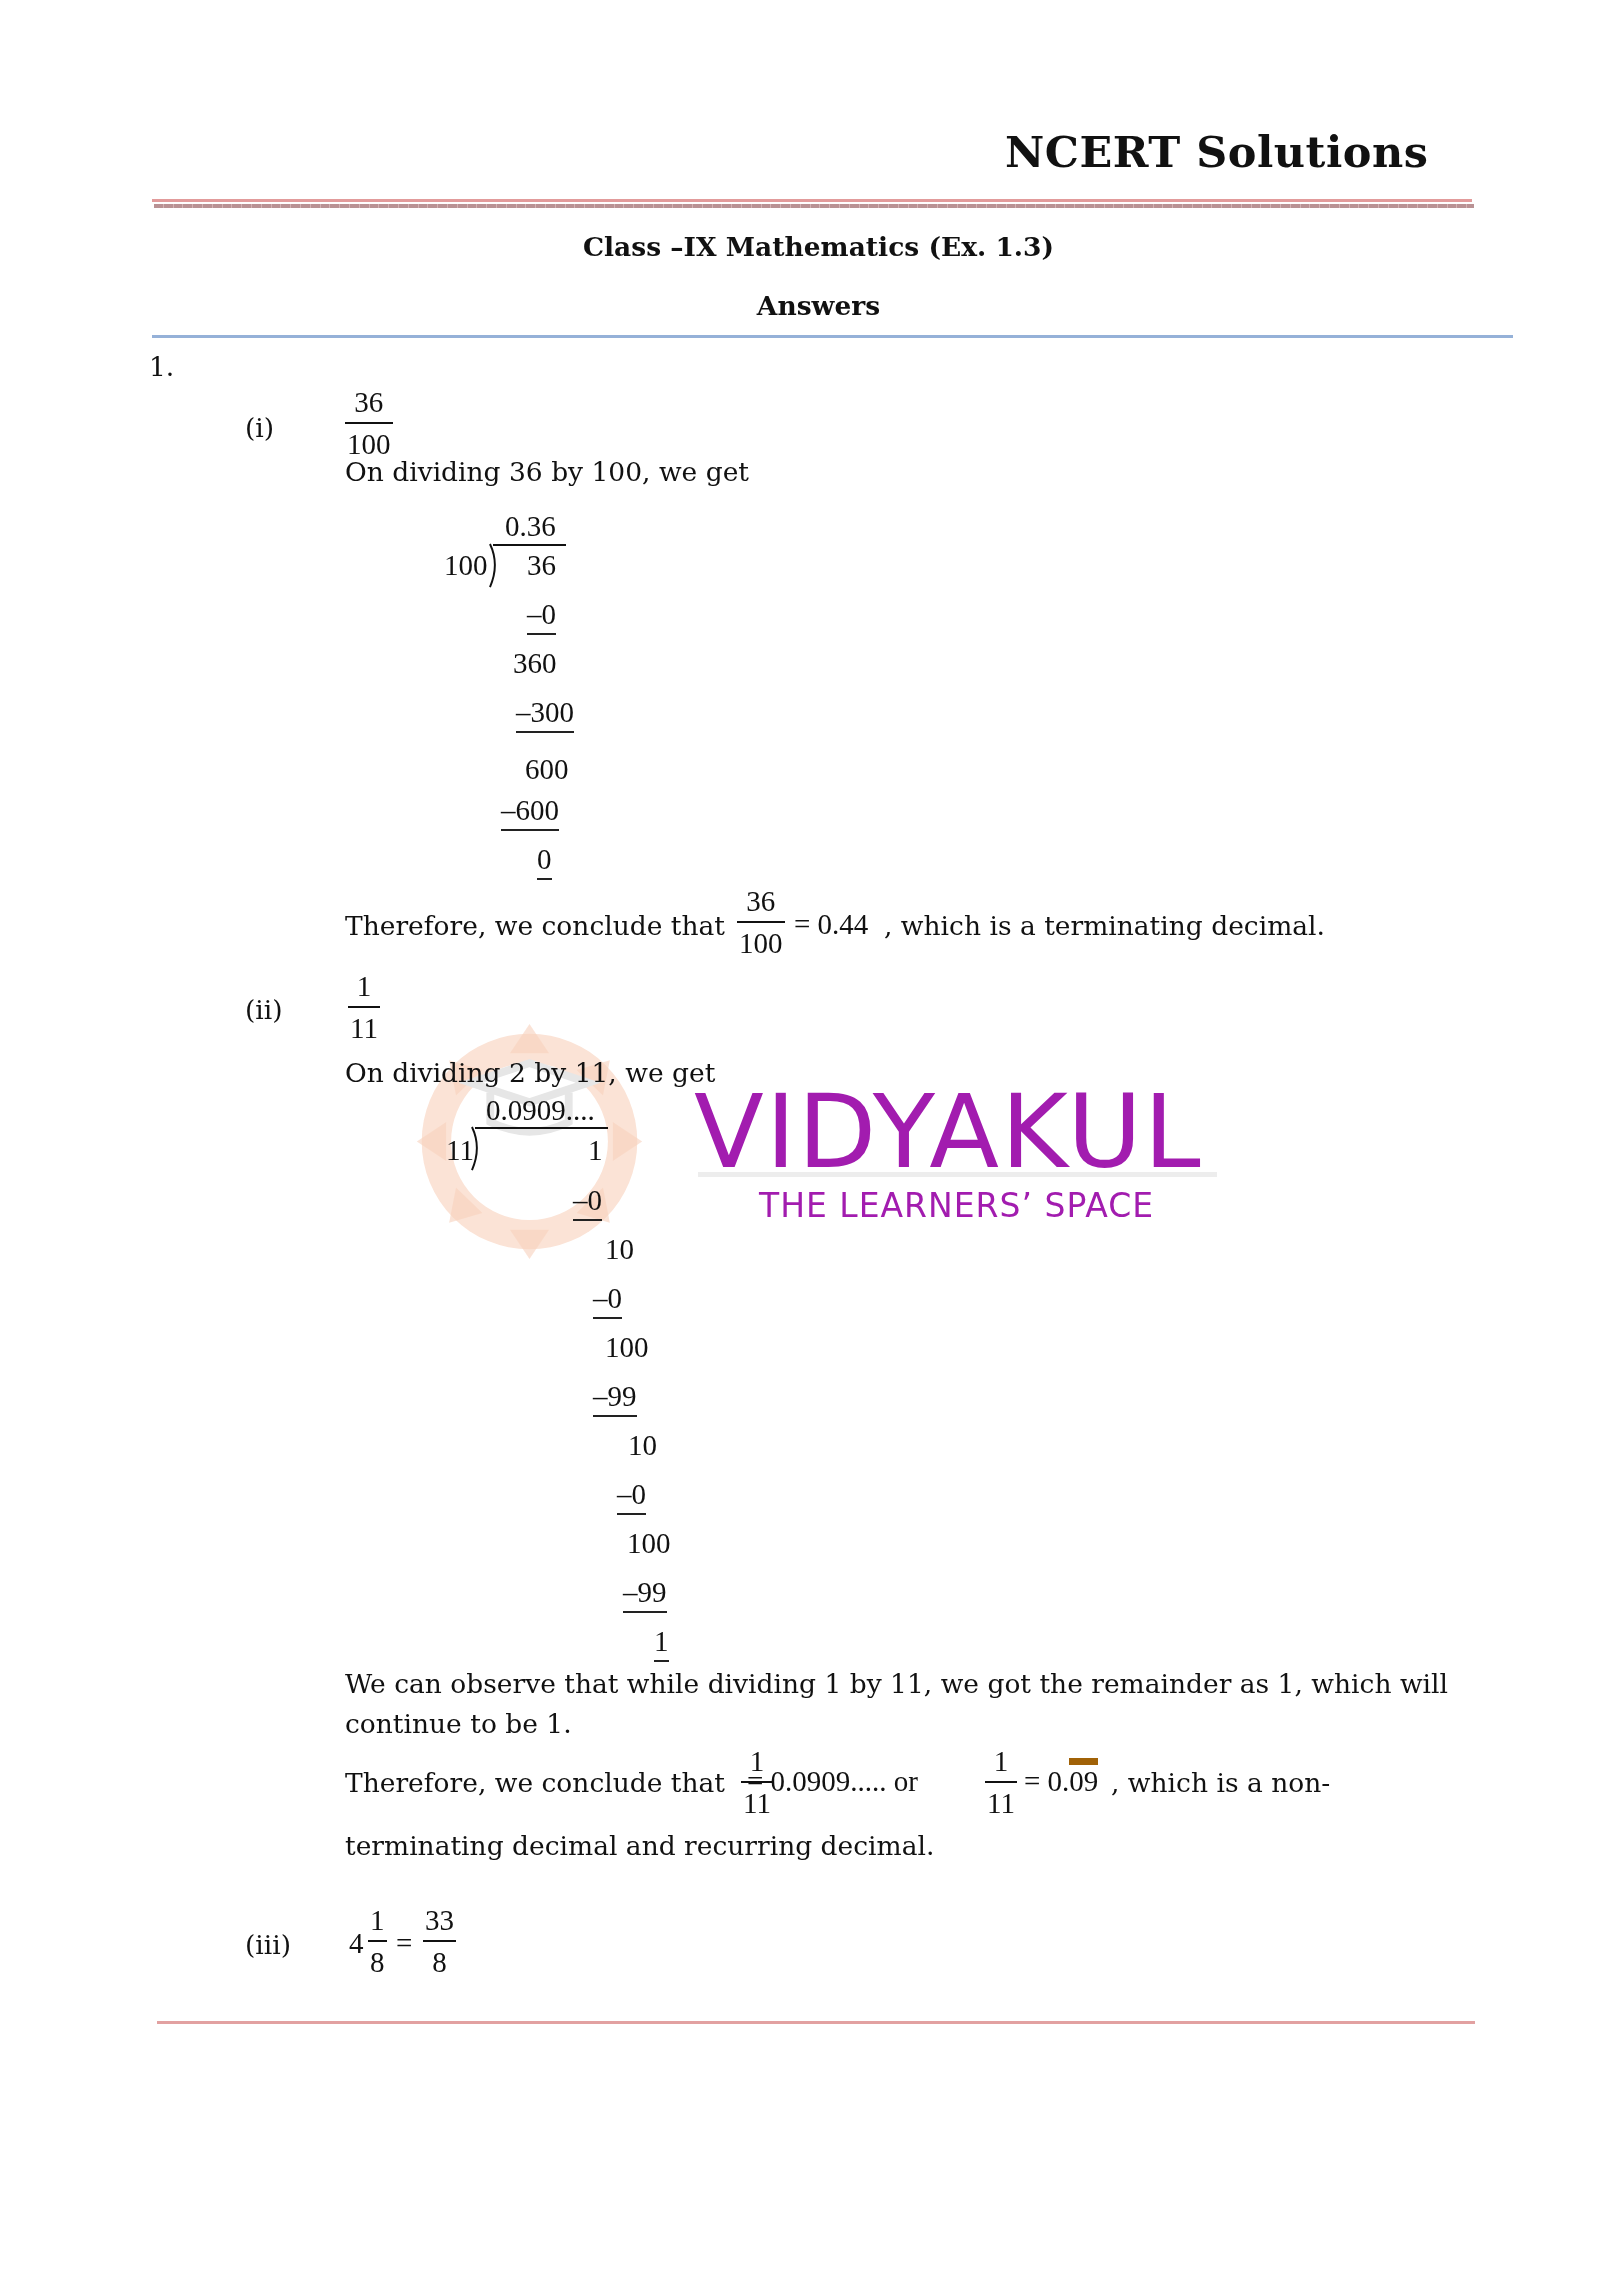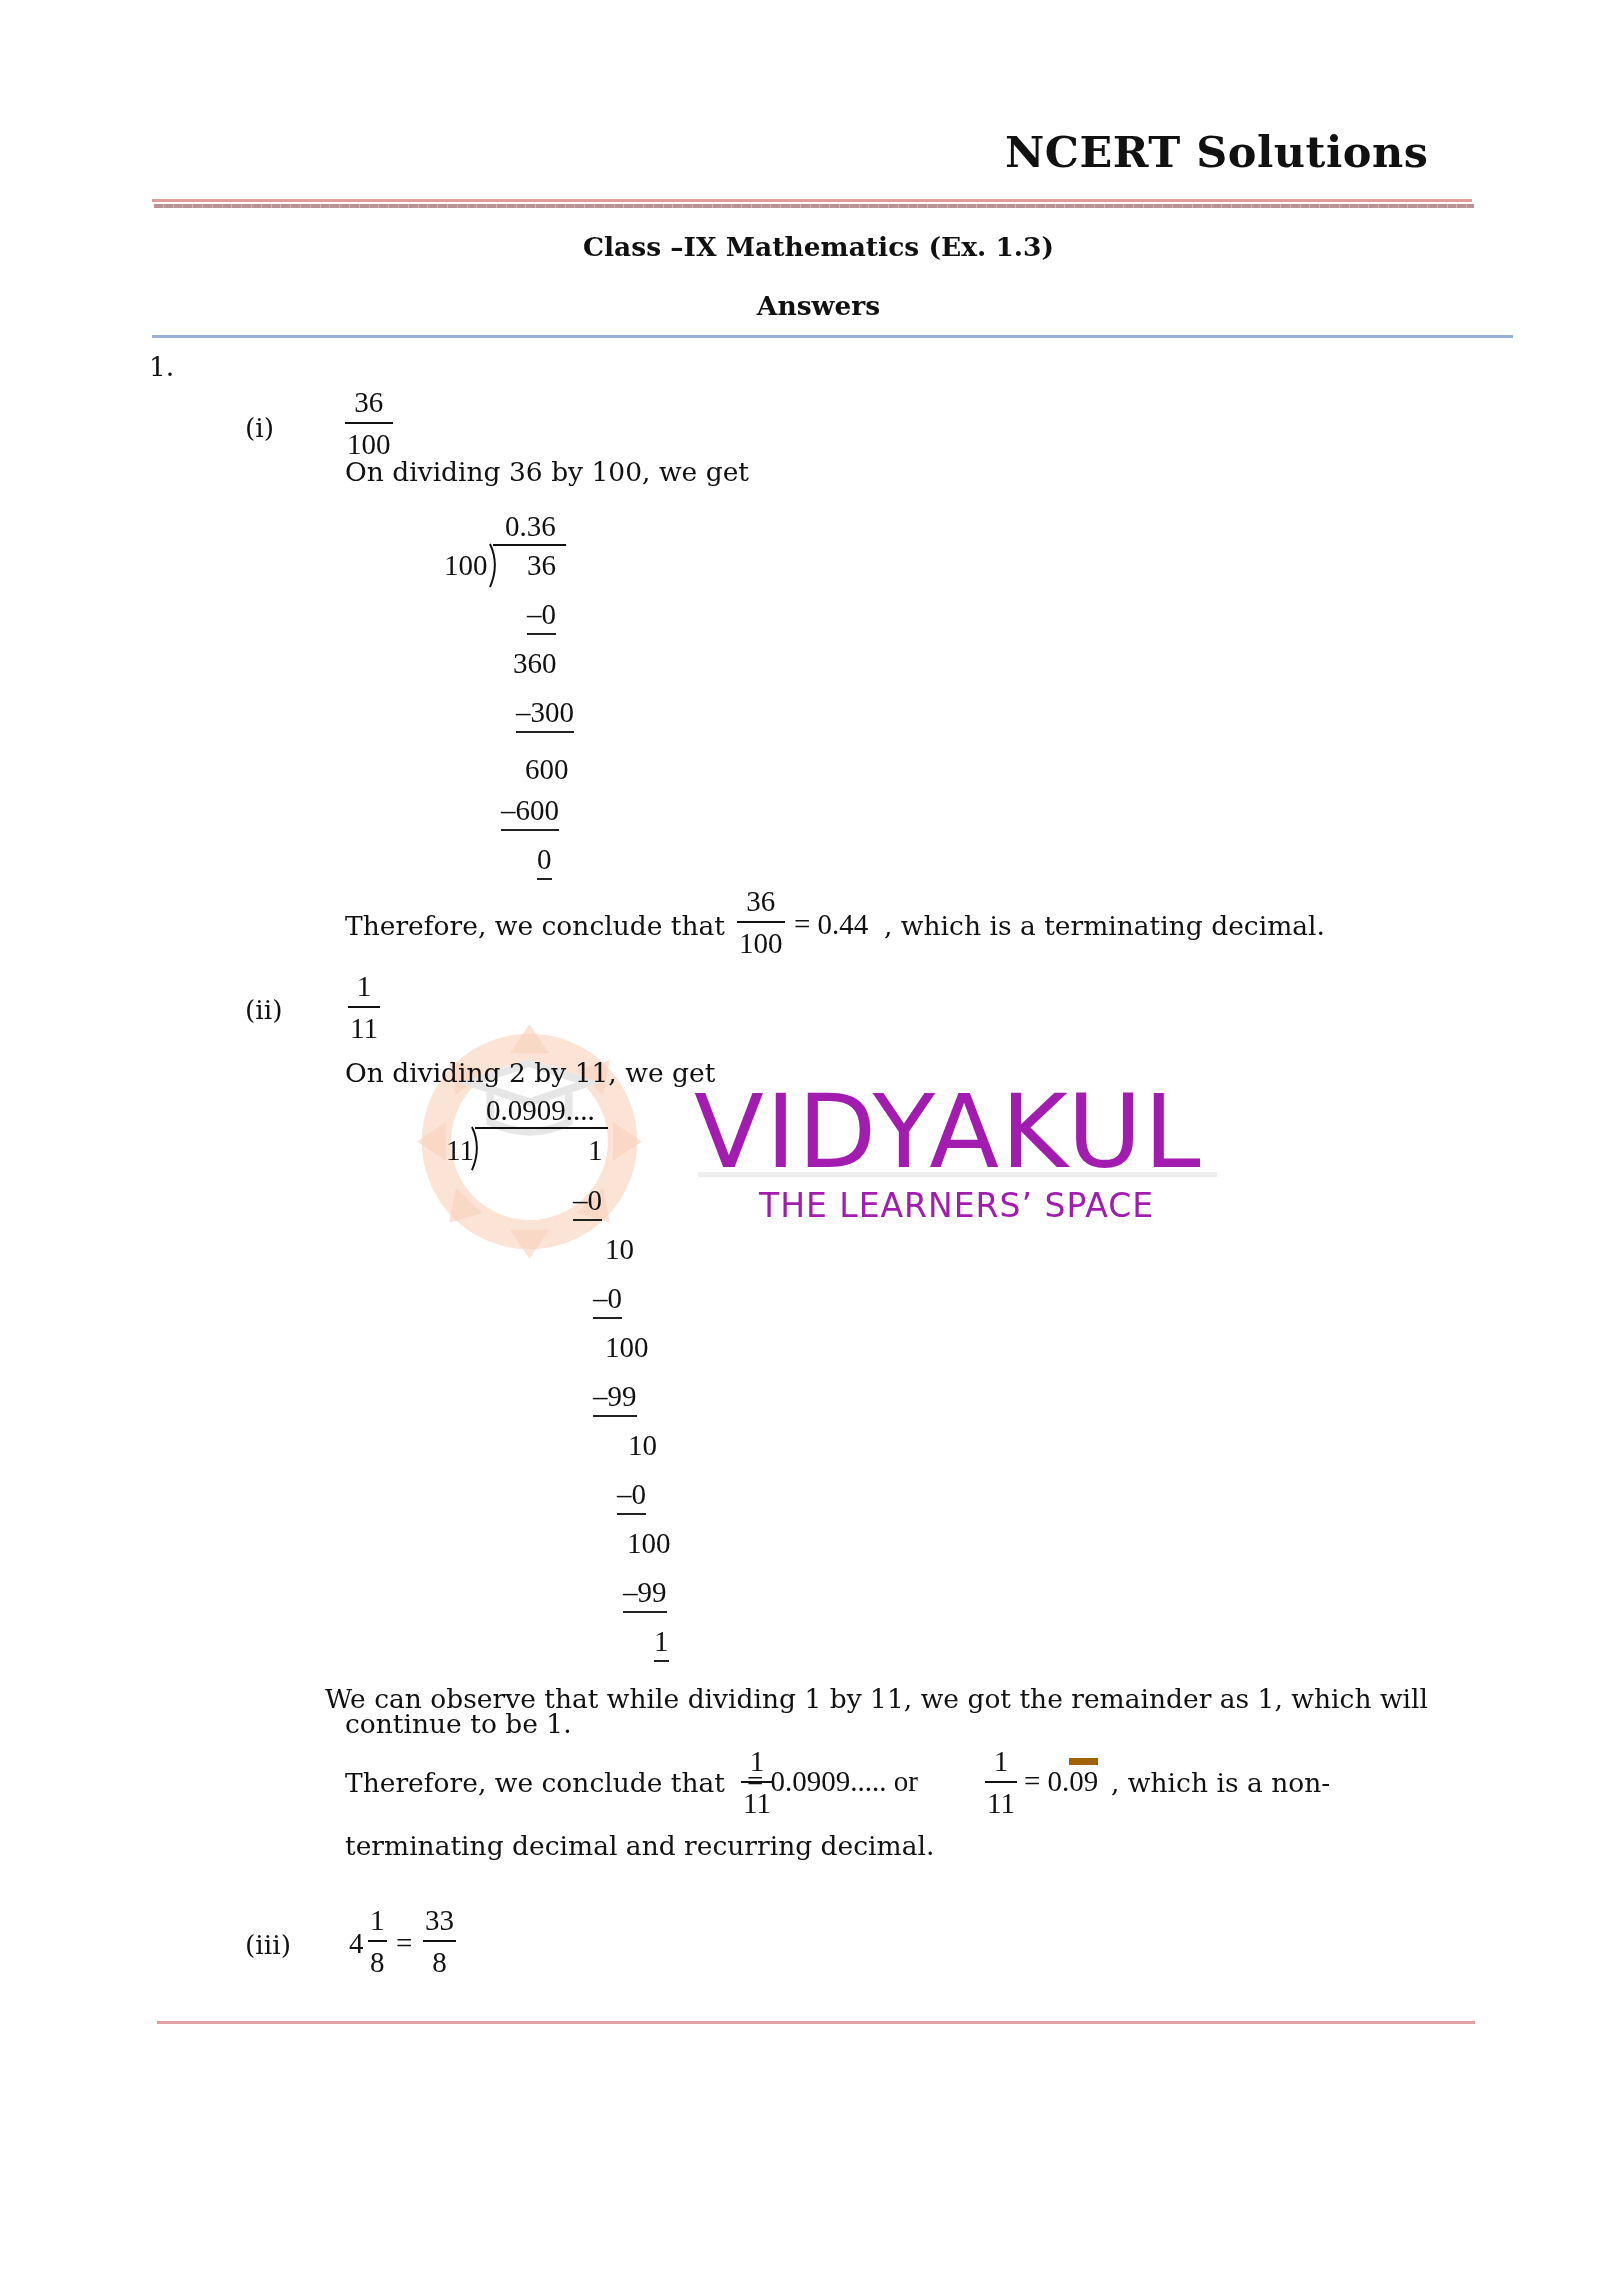--- a/index.html
+++ b/index.html
@@ -111,21 +111,21 @@
   <div class="abs math ul" style="left:593px; top:1282px;">–0</div>
   <div class="abs math" style="left:605px; top:1331px;">100</div>
   <div class="abs math ul" style="left:593px; top:1380px;">–99</div>
   <div class="abs math" style="left:628px; top:1429px;">10</div>
   <div class="abs math ul" style="left:617px; top:1478px;">–0</div>
   <div class="abs math" style="left:627px; top:1527px;">100</div>
   <div class="abs math ul" style="left:623px; top:1576px;">–99</div>
   <div class="abs math ul" style="left:654px; top:1625px;">1</div>
 </div>
 
-<div class="abs body-text" style="left:325px; top:1668px;margin-top:15px;">We can observe that while dividing 1 by 11, we got the remainder as 1, which will</div>
+<div class="abs body-text" style="left:345px; top:1668px;">We can observe that while dividing 1 by 11, we got the remainder as 1, which will</div>
 <div class="abs body-text" style="left:345px; top:1708px;">continue to be 1.</div>
 
 <div class="abs body-text" style="left:345px; top:1767px;">Therefore, we conclude that</div>
 <div class="frac" style="left:741px; top:1747px;">
   <span class="num">1</span>
   <span class="bar"></span>
   <span class="den">11</span>
 </div>
 <div class="abs math" style="left:747px; top:1765px;">= 0.0909..... or</div>
 <div class="frac" style="left:985px; top:1747px;">

